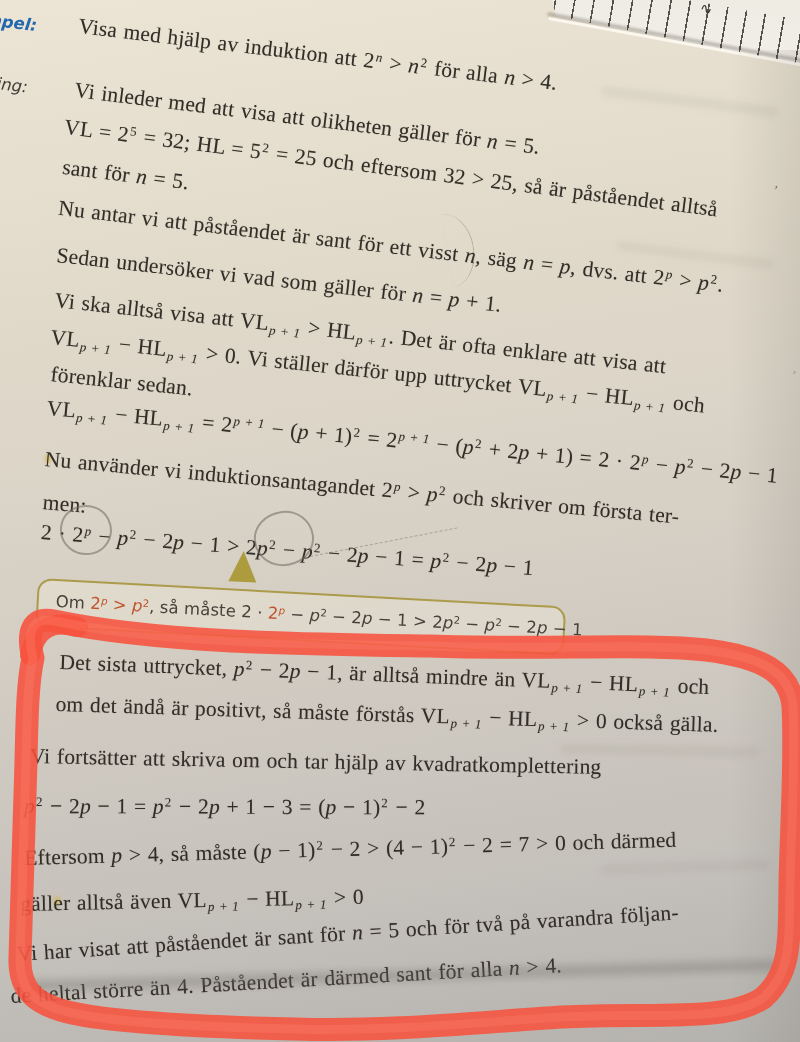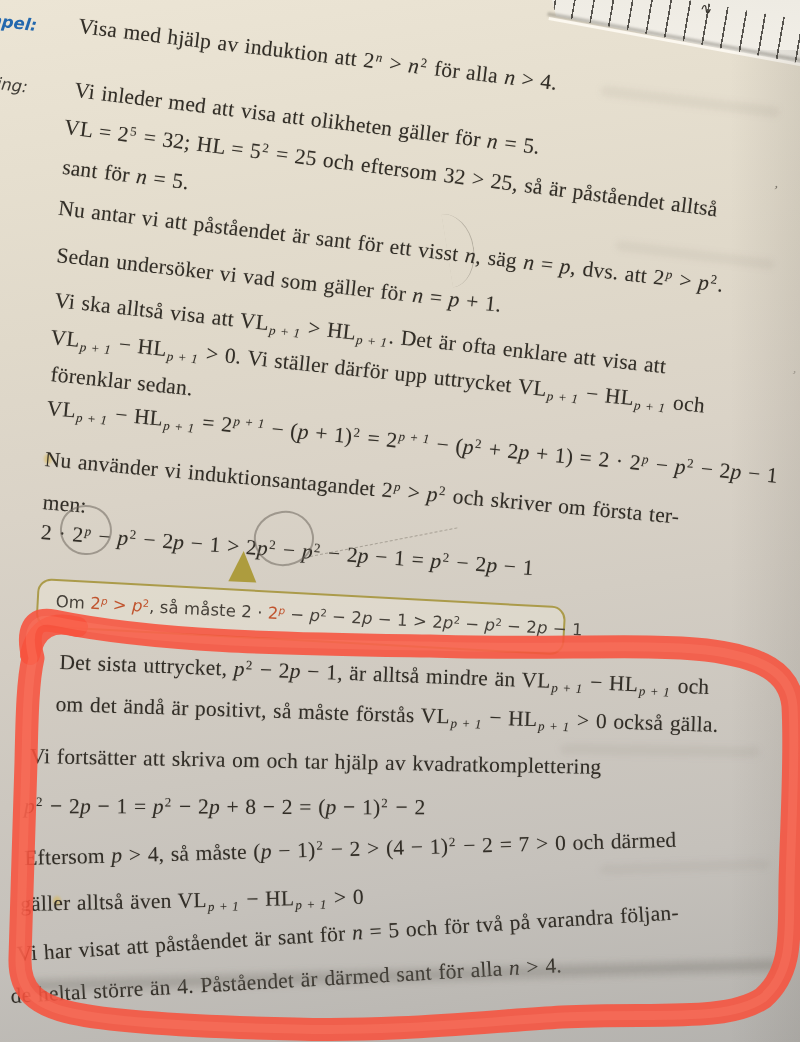--- a/index.html
+++ b/index.html
@@ -166,21 +166,21 @@
   <div class="pencil-arc"></div>
 
   <div class="pointer"></div>
   <div class="callout">
     <span><span>Om </span><span class="o">2</span><span class="o sup it">p</span><span class="o"> &gt; </span><span class="o it">p</span><span class="o sup">2</span><span>, så måste 2 · </span><span class="o">2</span><span class="o sup it">p</span><span> − </span><span class="it">p</span><span class="sup">2</span><span> − 2</span><span class="it">p</span><span> − 1 &gt; 2</span><span class="it">p</span><span class="sup">2</span><span> − </span><span class="it">p</span><span class="sup">2</span><span> − 2</span><span class="it">p</span><span> − 1</span></span>
   </div>
 
   <div class="tl" style="left:60px;top:650px;transform:rotate(2.2deg);"><span>Det sista uttrycket, </span><span class="it">p</span><span class="sup">2</span><span> − 2</span><span class="it">p</span><span> − 1, är alltså mindre än VL</span><span class="sub it">p + 1</span><span> − HL</span><span class="sub it">p + 1</span><span> och</span></div>
   <div class="tl" style="left:56px;top:692px;transform:rotate(1.8deg);"><span>om det ändå är positivt, så måste förstås VL</span><span class="sub it">p + 1</span><span> − HL</span><span class="sub it">p + 1</span><span> &gt; 0 också gälla.</span></div>
   <div class="tl" style="left:30px;top:744px;transform:rotate(1.1deg);"><span>Vi fortsätter att skriva om och tar hjälp av kvadratkomplettering</span></div>
-  <div class="tl" style="left:24px;top:794px;transform:rotate(0.2deg);"><span class="it">p</span><span class="sup">2</span><span> − 2</span><span class="it">p</span><span> − 1 = </span><span class="it">p</span><span class="sup">2</span><span> − 2</span><span class="it">p</span><span> + 8 − 2 = (</span><span class="it">p</span><span> − 1)</span><span class="sup">2</span><span> − 2</span></div>
+  <div class="tl" style="left:24px;top:794px;transform:rotate(0.2deg);"><span class="it">p</span><span class="sup">2</span><span> − 2</span><span class="it">p</span><span> − 1 = </span><span class="it">p</span><span class="sup">2</span><span> − 2</span><span class="it">p</span><span> + 1 − 3 = (</span><span class="it">p</span><span> − 1)</span><span class="sup">2</span><span> − 2</span></div>
   <div class="tl" style="left:24px;top:846px;transform:rotate(-1.6deg);"><span>Eftersom </span><span class="it">p</span><span> &gt; 4, så måste (</span><span class="it">p</span><span> − 1)</span><span class="sup">2</span><span> − 2 &gt; (4 − 1)</span><span class="sup">2</span><span> − 2 = 7 &gt; 0 och därmed</span></div>
   <div class="tl" style="left:20px;top:892px;transform:rotate(-1.2deg);"><span>gäller alltså även VL</span><span class="sub it">p + 1</span><span> − HL</span><span class="sub it">p + 1</span><span> &gt; 0</span></div>
   <div class="tl" style="left:16px;top:942px;transform:rotate(-3.6deg);"><span>Vi har visat att påståendet är sant för </span><span class="it">n</span><span> = 5 och för två på varandra följan-</span></div>
   <div class="tl" style="left:10px;top:984px;transform:rotate(-3.2deg);"><span>de heltal större än 4. Påståendet är därmed sant för alla </span><span class="it">n</span><span> &gt; 4.</span></div>
 
   <div class="bottom-band"></div>
 
   <svg class="marker-svg" width="800" height="1042" viewBox="0 0 800 1042">
     <path class="marker-main" fill="none" stroke-width="23" stroke-linecap="round" stroke-linejoin="round" d="M 33 658
              C 26 630, 33 617, 54 621

